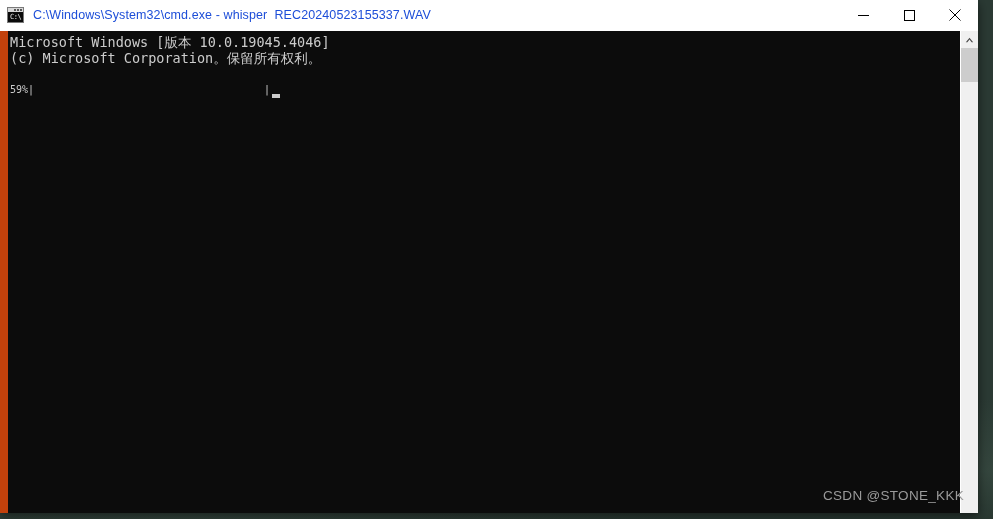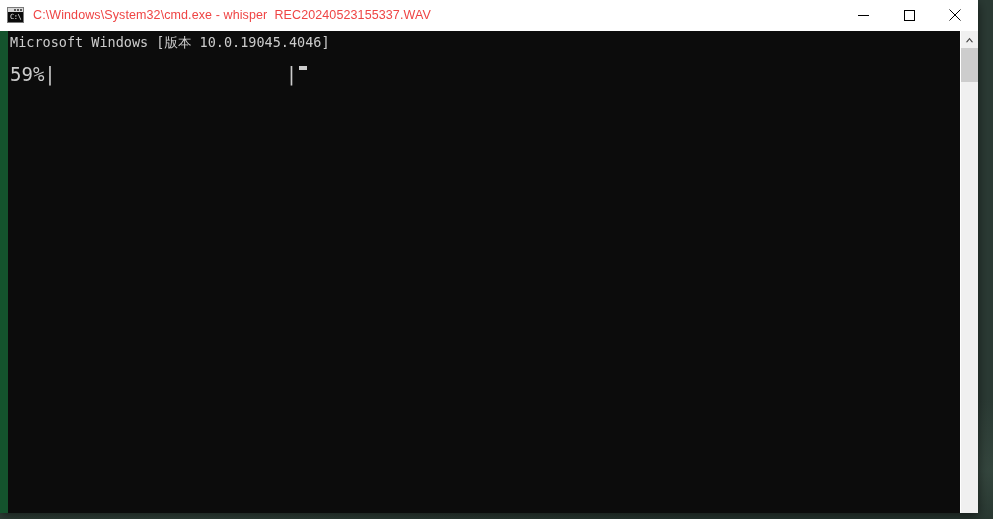--- a/index.html
+++ b/index.html
@@ -88,21 +88,21 @@
     top: 5px;
     color: #e8e8e8;
     font-family: "DejaVu Sans Mono", monospace;
     font-size: 7px;
     line-height: 8px;
     letter-spacing: -0.5px;
     white-space: nowrap;
   }
   #title-text {
     font-size: 12.5px;
-    color: #ef4444;
+    color: #1d4ed8;
     white-space: pre;
     letter-spacing: 0.1px;
   }
 
   .win-btns {
     position: absolute;
     right: 0;
     top: 0;
     height: 30px;
     display: flex;
@@ -116,21 +116,21 @@
     background: #ffffff;
   }
   .win-btn svg { display: block; }
 
   
   #console-wrap {
     flex: 1 1 auto;
     display: flex;
     background: #0c0c0c;
     min-height: 0;
-    border-left: 8px solid #14532d;
+    border-left: 8px solid #c2410c;
   }
   #console {
     flex: 1 1 auto;
     background: #0c0c0c;
     position: relative;
     padding: 3px 0 0 0;
     overflow: hidden;
     font-family: "DejaVu Sans Mono", monospace;
   }
   .line {
@@ -139,25 +139,25 @@
     line-height: 16px;
     white-space: pre;
     letter-spacing: 0px;
     padding-left: 2px;
   }
   .line.blank { height: 16px; }
 
   
   #progress-line {
     display: flex;
-    align-items: flex-start;
+    align-items: flex-end;
     height: 16px;
     padding-left: 2px;
     color: #cccccc;
-    font-size: 19px;
+    font-size: 10px;
     line-height: 16px;
     white-space: pre;
     font-family: "DejaVu Sans Mono", monospace;
   }
   #pct { }
   #bar-open, #bar-close { color: #cccccc; }
   #progress-track {
     width: 228px;
     height: 13px;
     background: #0c0c0c;
@@ -253,20 +253,21 @@
           <line x1="11.5" y1="0.5" x2="0.5" y2="11.5" stroke="#000" stroke-width="1"></line>
         </svg>
       </div>
     </div>
   </div>
 
   <div id="console-wrap">
 
     <div id="console">
       <div class="line">Microsoft Windows [版本 10.0.19045.4046]</div>
+      <div class="line">(c) Microsoft Corporation。保留所有权利。</div>
       <div class="line blank"></div>
 
       <div id="progress-line">
         <span id="pct">59%</span>
         <span id="bar-open">|</span>
         <span id="progress-track">
           <span id="progress-fill" style="width: 134.52px;"></span>
         </span>
         <span id="bar-close">|</span>
         <span id="cursor"></span>
@@ -278,13 +279,14 @@
         <svg width="9" height="6" viewBox="0 0 9 6">
           <path d="M4.5 0.8 L8.2 5.2 L6.6 5.2 L4.5 2.6 L2.4 5.2 L0.8 5.2 Z" fill="#4a4a4a"></path>
         </svg>
       </div>
       <div id="sb-thumb"></div>
       <div id="sb-track"></div>
     </div>
 
   </div>
 
+  <div id="watermark">CSDN @STONE_KKK</div>
 </div>
 
 </body></html>

